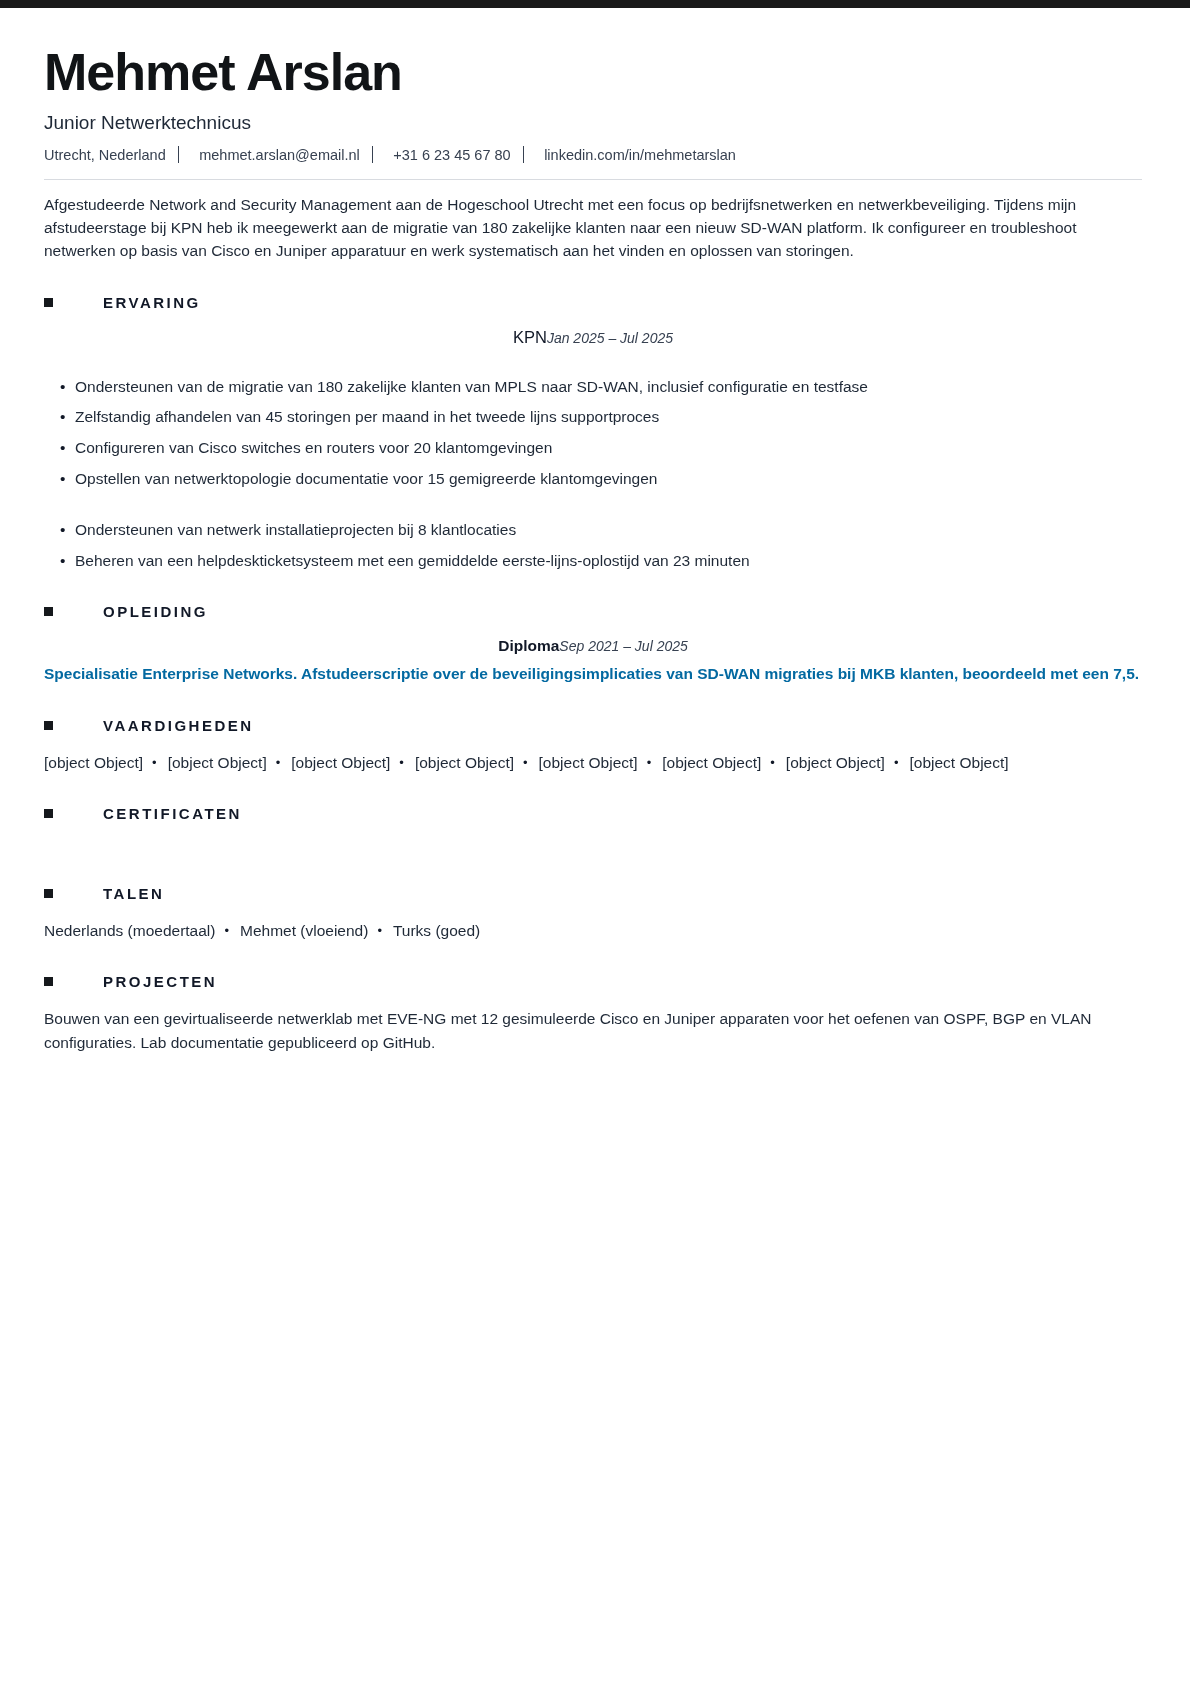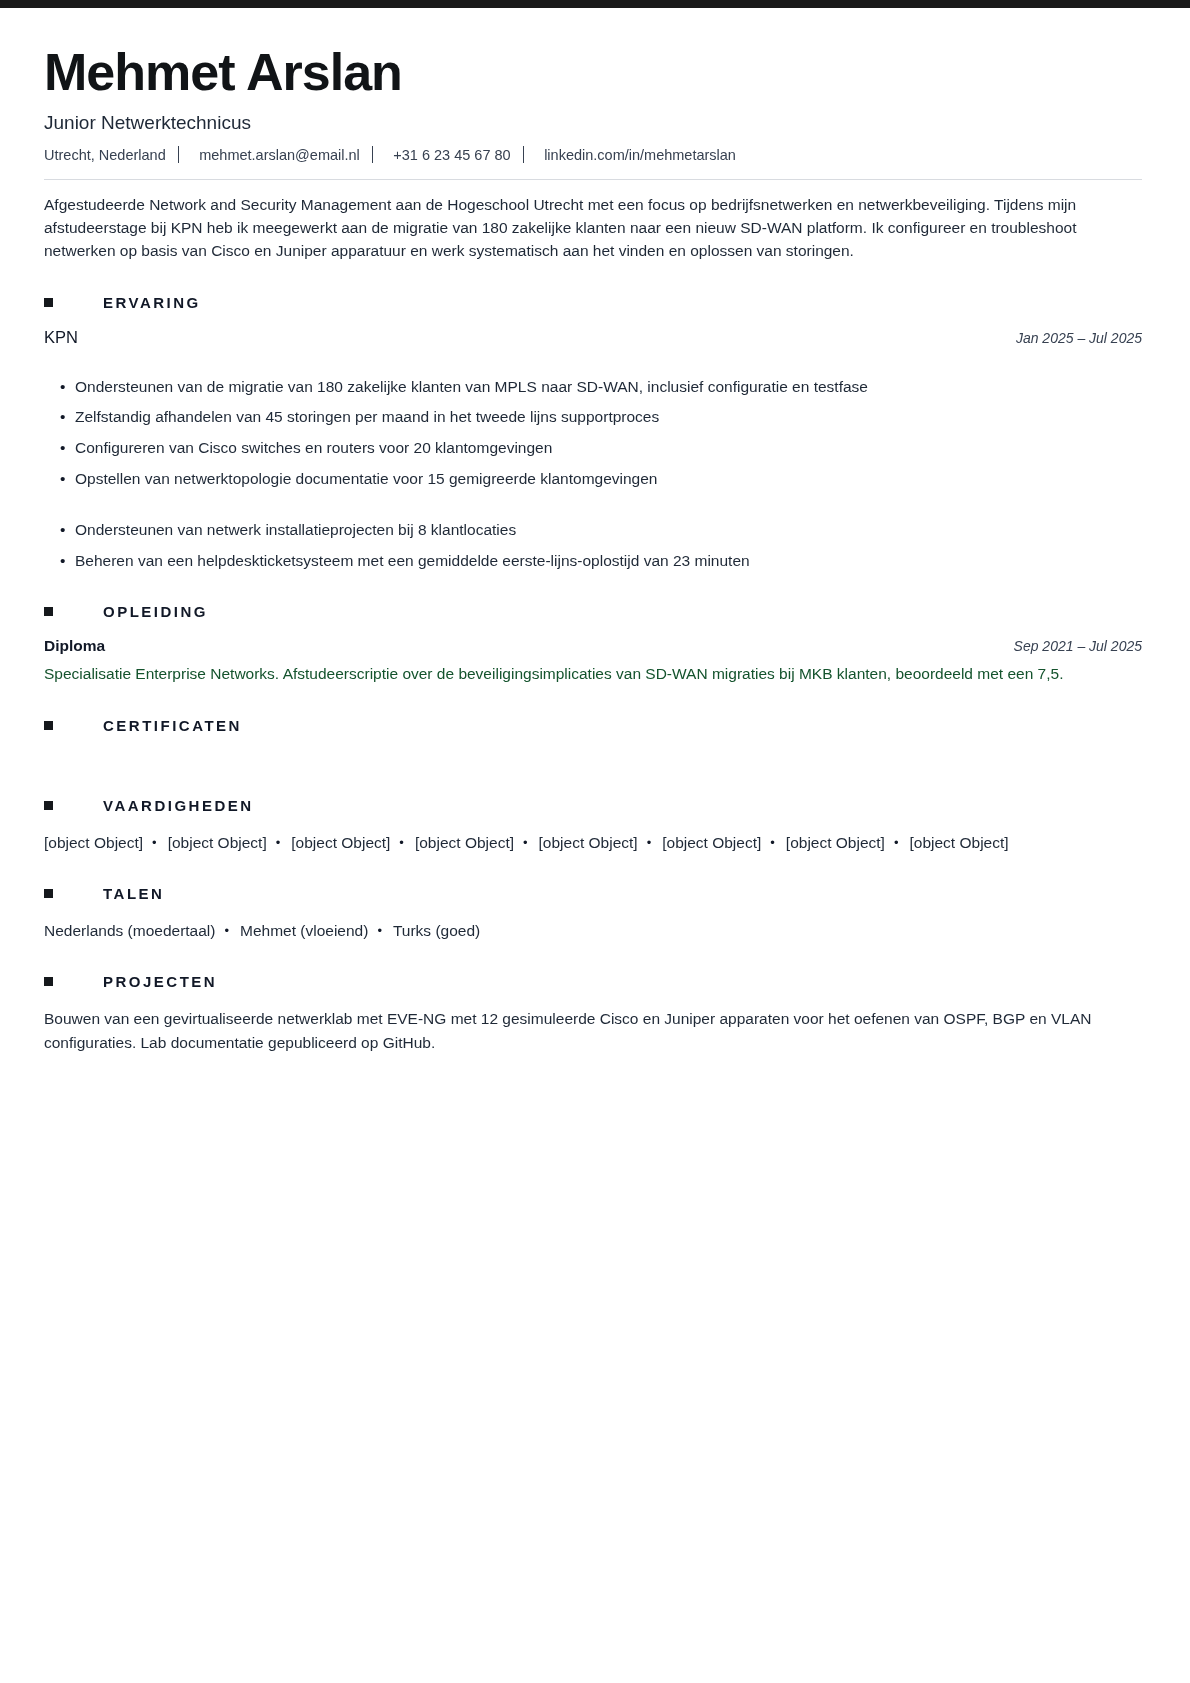--- a/index.html
+++ b/index.html
@@ -81,21 +81,21 @@
     font-weight: 700;
     letter-spacing: 2.5px;
     color: #111827;
     text-transform: uppercase;
   }
   
   .entry { margin-bottom: 23px; }
   .entry:last-child { margin-bottom: 0; }
   .entry-head {
     display: flex;
-    justify-content: space-between;
+    justify-content: center;
     align-items: baseline;
   }
   .company {
     font-size: 16.5px;
     font-weight: 400;
     color: #111827;
   }
   .degree {
     font-size: 15.5px;
     font-weight: 700;
@@ -124,21 +124,22 @@
     content: "\2022";
     position: absolute;
     left: -15px;
     top: 0;
     color: #111827;
   }
   .entry-desc {
     margin-top: 8px;
     font-size: 15.5px;
     line-height: 1.47;
-    color: #14532d;
+    color: #0369a1;
+    font-weight: bold;
   }
   
   .inline-list {
     font-size: 15.5px;
     color: #1f2937;
     line-height: 1.5;
   }
   .inline-list .inline-item:not(:first-child)::before {
     content: "\2022";
     color: #111827;
@@ -224,38 +225,38 @@
         <span class="degree">Diploma</span>
         <span class="dates">Sep 2021 – Jul 2025</span>
       </div>
       <p class="entry-desc">Specialisatie Enterprise Networks. Afstudeerscriptie over de beveiligingsimplicaties van SD-WAN migraties bij MKB klanten, beoordeeld met een 7,5.</p>
     </div>
   </section>
 
   <section class="section">
     <div class="sec-head">
       <span class="sec-square"></span>
-      <h2 class="sec-title">CERTIFICATEN</h2>
-    </div>
-    <div class="empty-body"></div>
-  </section>
-
-  <section class="section">
-    <div class="sec-head">
-      <span class="sec-square"></span>
       <h2 class="sec-title">VAARDIGHEDEN</h2>
     </div>
     <div class="inline-list">
       <span class="inline-item">[object Object]</span><span class="inline-item">[object Object]</span><span class="inline-item">[object Object]</span><span class="inline-item">[object Object]</span><span class="inline-item">[object Object]</span><span class="inline-item">[object Object]</span><span class="inline-item">[object Object]</span><span class="inline-item">[object Object]</span>
     </div>
   </section>
 
   <section class="section">
     <div class="sec-head">
       <span class="sec-square"></span>
+      <h2 class="sec-title">CERTIFICATEN</h2>
+    </div>
+    <div class="empty-body"></div>
+  </section>
+
+  <section class="section">
+    <div class="sec-head">
+      <span class="sec-square"></span>
       <h2 class="sec-title">TALEN</h2>
     </div>
     <div class="inline-list">
       <span class="inline-item">Nederlands (moedertaal)</span><span class="inline-item">Mehmet (vloeiend)</span><span class="inline-item">Turks (goed)</span>
     </div>
   </section>
 
   <section class="section">
     <div class="sec-head">
       <span class="sec-square"></span>

